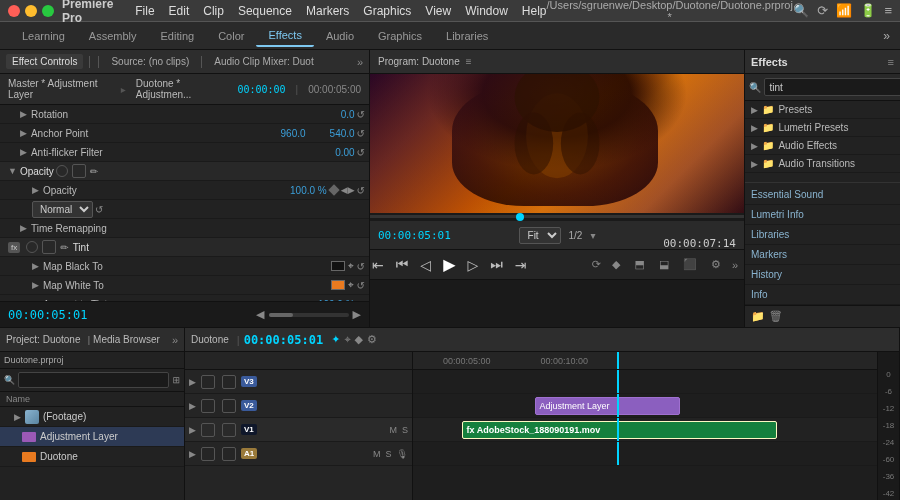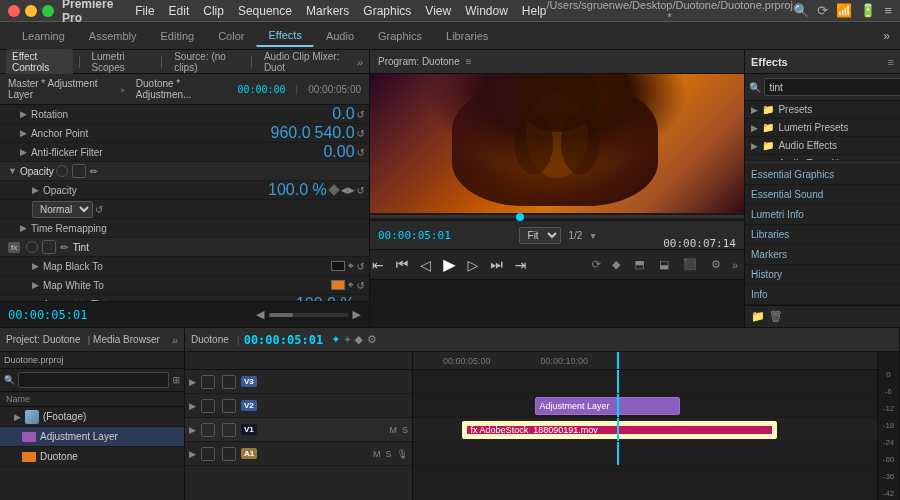--- a/index.html
+++ b/index.html
@@ -32,21 +32,21 @@
     .panel-tab-sep { width: 1px; height: 12px; background: #555; margin: 0 2px; }
     .panel-more { margin-left: auto; color: #888; font-size: 11px; }
 
     .effect-controls { flex: 1; overflow-y: auto; background: #222; }
     .ec-header { padding: 4px 8px; background: #2a2a2a; border-bottom: 1px solid #111; display: flex; align-items: center; gap: 6px; font-size: 10px; color: #bbb; }
     .ec-row { display: flex; align-items: center; padding: 2px 4px 2px 8px; height: 19px; border-bottom: 1px solid #1a1a1a; }
     .ec-indent1 { padding-left: 20px; }
     .ec-indent2 { padding-left: 32px; }
     .ec-arrow { color: #888; margin-right: 4px; font-size: 9px; }
     .ec-name { color: #bbb; font-size: 10px; flex: 1; }
-    .ec-val { color: #3b9ed8; font-size: 16px; margin-left: 0; }
+    .ec-val { color: #3b9ed8; font-size: 10px; margin-left: 20px; }
     .ec-icon { width: 14px; height: 14px; border: 1px solid #555; border-radius: 2px; margin: 0 2px; }
     .ec-circle { width: 12px; height: 12px; border: 1px solid #555; border-radius: 50%; margin: 0 2px; }
     .ec-pen { color: #aaa; font-size: 10px; margin: 0 2px; }
     .ec-section { background: #282828; padding: 2px 4px 2px 8px; height: 19px; display: flex; align-items: center; border-bottom: 1px solid #1a1a1a; }
     .ec-section-fx { background: #282828; padding: 2px 4px 2px 8px; height: 19px; display: flex; align-items: center; border-bottom: 1px solid #1a1a1a; }
     .fx-badge { background: #555; color: #ccc; font-size: 8px; padding: 1px 3px; border-radius: 2px; margin-right: 4px; }
     .color-swatch { width: 14px; height: 10px; border: 1px solid #666; margin: 0 2px; }
     .color-swatch.orange { background: #e87a20; }
     .color-swatch.black { background: #111; }
     .eyedrop { color: #aaa; font-size: 10px; margin: 0 1px; }
@@ -80,21 +80,21 @@
     .tl-track-row { height: 24px; display: flex; align-items: center; padding: 0 4px; border-bottom: 1px solid #1a1a1a; gap: 3px; }
     .tl-track-name { font-size: 9px; color: #aaa; flex: 1; }
     .tl-track-icon { color: #888; font-size: 9px; cursor: pointer; }
     .tl-track-num { background: #3a5a9a; color: #fff; font-size: 8px; padding: 1px 3px; border-radius: 2px; font-weight: 700; }
     .tl-track-num.v3 { background: #3a5a9a; }
     .tl-track-num.v2 { background: #3a5a9a; }
     .tl-track-num.v1 { background: #3a7a9a; }
     .tl-track-num.a1 { background: #9a7a3a; }
     .clip-block { position: absolute; height: 18px; top: 3px; border-radius: 2px; display: flex; align-items: center; padding: 0 4px; font-size: 9px; overflow: hidden; white-space: nowrap; }
     .clip-purple { background: #8b5fbf; color: #fff; border: 1px solid #a070d0; }
-    .clip-purple2 { background: #be185d; color: #fff; border: 5px solid #fef9c3; }
+    .clip-purple2 { background: #15803d; color: #fff; border: 1px solid #fef9c3; font-weight: bold; }
 
     
     .right-panel { width: 155px; min-width: 155px; background: #222; display: flex; flex-direction: column; }
     .rp-header { background: #2d2d2d; height: 24px; display: flex; align-items: center; padding: 0 6px; border-bottom: 1px solid #111; }
     .rp-title { font-size: 11px; color: #ddd; font-weight: 600; flex: 1; }
     .rp-more { color: #888; font-size: 11px; }
     .rp-search { padding: 4px; background: #282828; border-bottom: 1px solid #111; display: flex; align-items: center; gap: 3px; }
     .rp-search-input { flex: 1; background: #1a1a1a; border: 1px solid #444; color: #ccc; font-size: 10px; padding: 2px 4px; border-radius: 2px; height: 18px; }
     .rp-tree { flex: 1; overflow-y: auto; }
     .rp-item { padding: 3px 6px; font-size: 10px; color: #bbb; display: flex; align-items: center; gap: 4px; cursor: pointer; border-bottom: 1px solid #1a1a1a; }
@@ -174,21 +174,20 @@
   <div class="ws-tab">Libraries</div>
   <div class="ws-more">»</div>
 </div>
 
 <div style="display:flex; height:278px; border-bottom:1px solid #111;">
 
   <div class="left-panel">
     <div class="panel-tabs">
       <div class="panel-tab active">Effect Controls</div>
       <div class="panel-tab-sep"></div>
-      <div class="panel-tab">Lumetri Scopes</div>
       <div class="panel-tab-sep"></div>
       <div class="panel-tab">Source: (no clips)</div>
       <div class="panel-tab-sep"></div>
       <div class="panel-tab">Audio Clip Mixer: Duot</div>
       <div class="panel-more">»</div>
     </div>
 
     <div class="ec-header">
       <span>Master * Adjustment Layer</span>
       <span style="margin:0 4px;color:#555;">▸</span>
@@ -374,21 +373,20 @@
         <span>Audio Effects</span>
       </div>
       <div class="rp-item">
         <span class="rp-arrow">▶</span>
         <span class="rp-folder">📁</span>
         <span>Audio Transitions</span>
       </div>
 
     </div>
     <div class="rp-divider"></div>
-    <div class="rp-link">Essential Graphics</div>
     <div class="rp-link">Essential Sound</div>
     <div class="rp-link">Lumetri Info</div>
     <div class="rp-link">Libraries</div>
     <div class="rp-link">Markers</div>
     <div class="rp-link">History</div>
     <div class="rp-link">Info</div>
     <div class="rp-bottom-icons">
       <span class="rp-icon-btn">📁</span>
       <span class="rp-icon-btn">🗑</span>
     </div>

